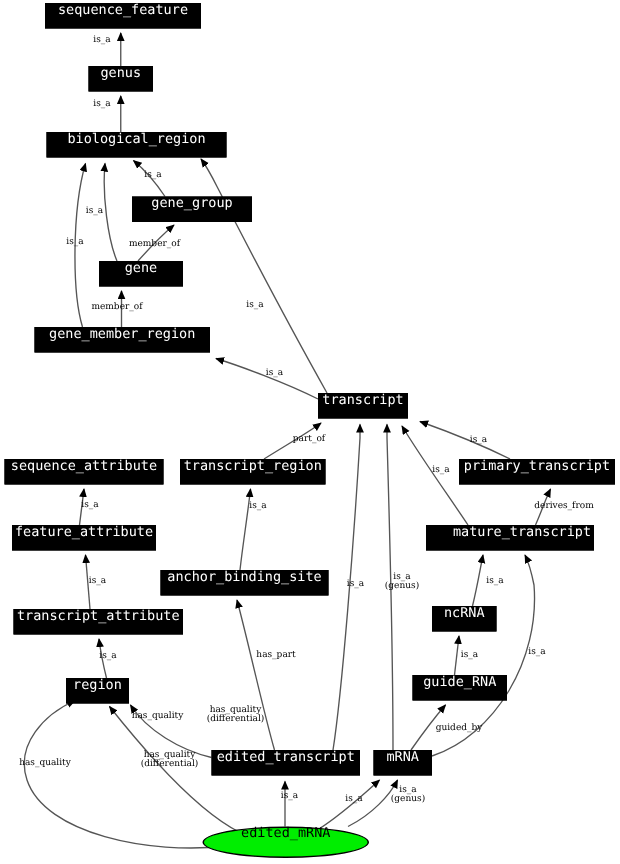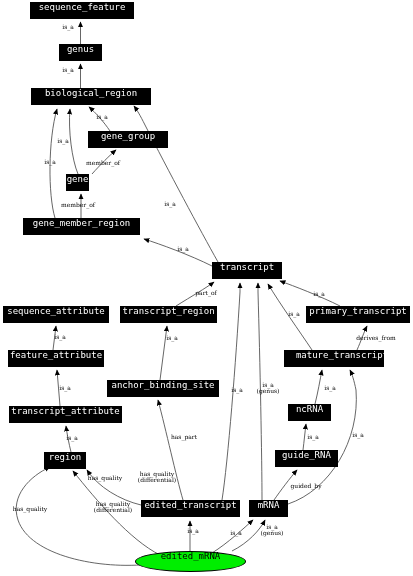--- a/index.html
+++ b/index.html
@@ -115,42 +115,42 @@
       </div>
       <div class="node" style="left: 59px; top: 44px; width: 43px; height: 17px;">
         <span>genus</span>
       </div>
       <div class="node" style="left: 31px; top: 88px; width: 120px; height: 17px;">
         <span>biological_region</span>
       </div>
       <div class="node" style="left: 88px; top: 131px; width: 80px; height: 17px;">
         <span>gene_group</span>
       </div>
-      <div class="node" style="left: 66px; top: 174px; width: 23px; height: 17px;">
+      <div class="node" style="left: 66px; top: 174px; width: 56px; height: 17px;">
         <span>gene</span>
       </div>
       <div class="node" style="left: 23px; top: 218px; width: 117px; height: 17px;">
         <span>gene_member_region</span>
       </div>
-      <div class="node" style="left: 212px; top: 262px; width: 70px; height: 17px;">
+      <div class="node" style="left: 212px; top: 262px; width: 60px; height: 17px;">
         <span>transcript</span>
       </div>
       <div class="node" style="left: 3px; top: 306px; width: 106px; height: 17px;">
         <span>sequence_attribute</span>
       </div>
       <div class="node" style="left: 120px; top: 306px; width: 97px; height: 17px;">
         <span>transcript_region</span>
       </div>
       <div class="node" style="left: 306px; top: 306px; width: 104px; height: 17px;">
         <span>primary_transcript</span>
       </div>
       <div class="node" style="left: 8px; top: 350px; width: 96px; height: 17px;">
         <span>feature_attribute</span>
       </div>
-      <div class="node" style="left: 284px; top: 350px; width: 100px; height: 17px; padding-left: 16px;">
+      <div class="node" style="left: 284px; top: 350px; width: 112px; height: 17px; padding-left: 16px;">
         <span>mature_transcript</span>
       </div>
       <div class="node" style="left: 107px; top: 380px; width: 112px; height: 17px;">
         <span>anchor_binding_site</span>
       </div>
       <div class="node" style="left: 9px; top: 406px; width: 113px; height: 17px;">
         <span>transcript_attribute</span>
       </div>
       <div class="node" style="left: 288px; top: 404px; width: 43px; height: 17px;">
         <span>ncRNA</span>

